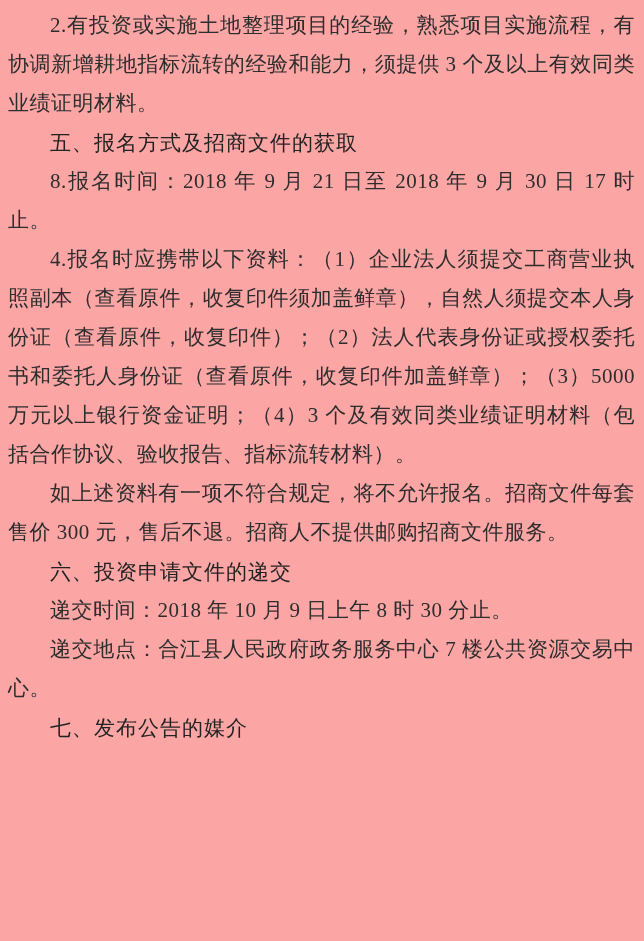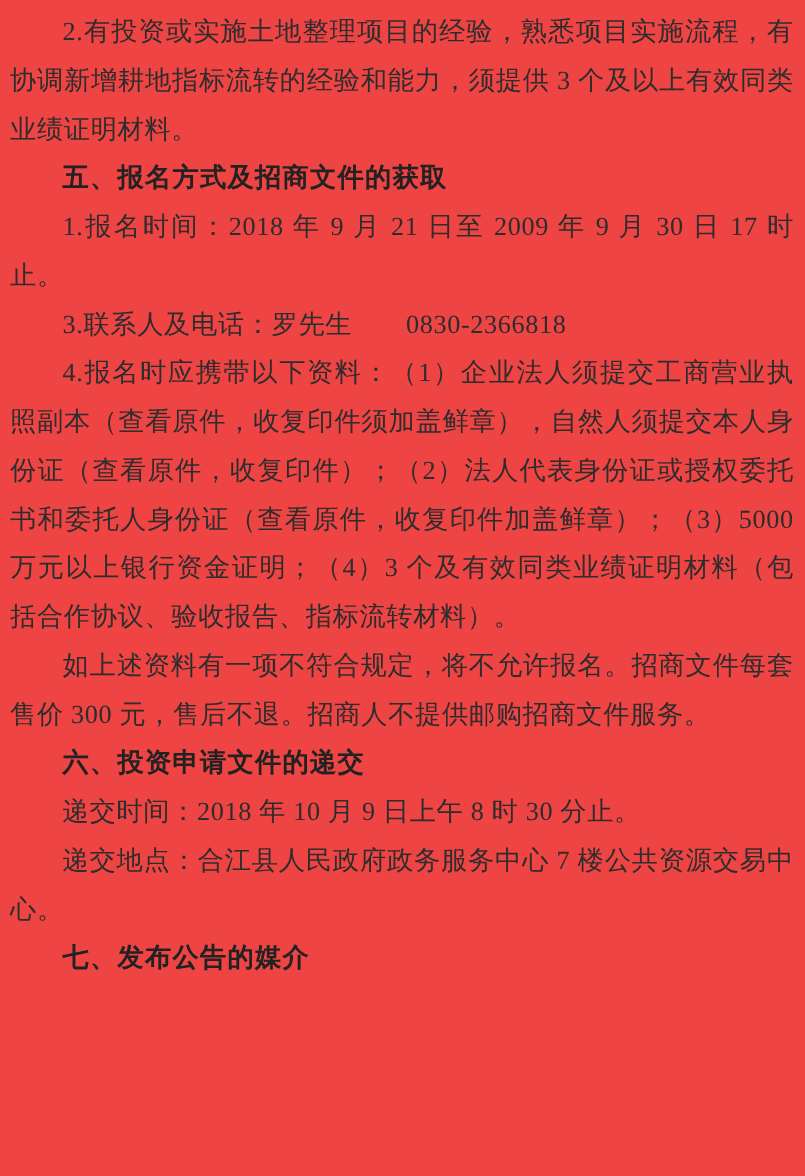--- a/index.html
+++ b/index.html
@@ -6,53 +6,52 @@
     margin: 0;
     padding: 0;
     background: #ffffff;
   }
   .page {
     position: relative;
     box-sizing: border-box;
     width: 644px;
     height: 941px;
     padding: 6px 9px 0 8px;
-    background: #ef4444;
+    background: #fca5a5;
     color: #2d2d2d;
     font-family: "Liberation Serif", "DejaVu Serif", serif;
     font-size: 21px;
     line-height: 39px;
     overflow: hidden;
     text-align: justify;
   }
   .page p.body {
     margin: 0;
     text-indent: 2em;
     letter-spacing: 0.5px;
   }
   .page h3.heading {
     margin: 0;
     text-indent: 2em;
     font-family: "Liberation Sans", "DejaVu Sans", sans-serif;
-    font-weight: 700;
+    font-weight: 400;
     font-size: 21px;
     line-height: 39px;
     text-align: left;
     letter-spacing: 1px;
     color: #222222;
   }
 </style>
 </head>
 <body>
 
 <div class="page">
   <p class="body">2.有投资或实施土地整理项目的经验，熟悉项目实施流程，有协调新增耕地指标流转的经验和能力，须提供 3 个及以上有效同类业绩证明材料。</p>
   <h3 class="heading">五、报名方式及招商文件的获取</h3>
-  <p class="body">1.报名时间：2018 年 9 月 21 日至 2009 年 9 月 30 日 17 时止。</p>
-  <p class="body">3.联系人及电话：罗先生　　0830-2366818</p>
+  <p class="body">8.报名时间：2018 年 9 月 21 日至 2018 年 9 月 30 日 17 时止。</p>
   <p class="body">4.报名时应携带以下资料：（1）企业法人须提交工商营业执照副本（查看原件，收复印件须加盖鲜章），自然人须提交本人身份证（查看原件，收复印件）；（2）法人代表身份证或授权委托书和委托人身份证（查看原件，收复印件加盖鲜章）；（3）5000万元以上银行资金证明；（4）3 个及有效同类业绩证明材料（包括合作协议、验收报告、指标流转材料）。</p>
   <p class="body">如上述资料有一项不符合规定，将不允许报名。招商文件每套售价 300 元，售后不退。招商人不提供邮购招商文件服务。</p>
   <h3 class="heading">六、投资申请文件的递交</h3>
   <p class="body">递交时间：2018 年 10 月 9 日上午 8 时 30 分止。</p>
   <p class="body">递交地点：合江县人民政府政务服务中心 7 楼公共资源交易中心。</p>
   <h3 class="heading">七、发布公告的媒介</h3>
 
 </div>
 
 </body></html>

